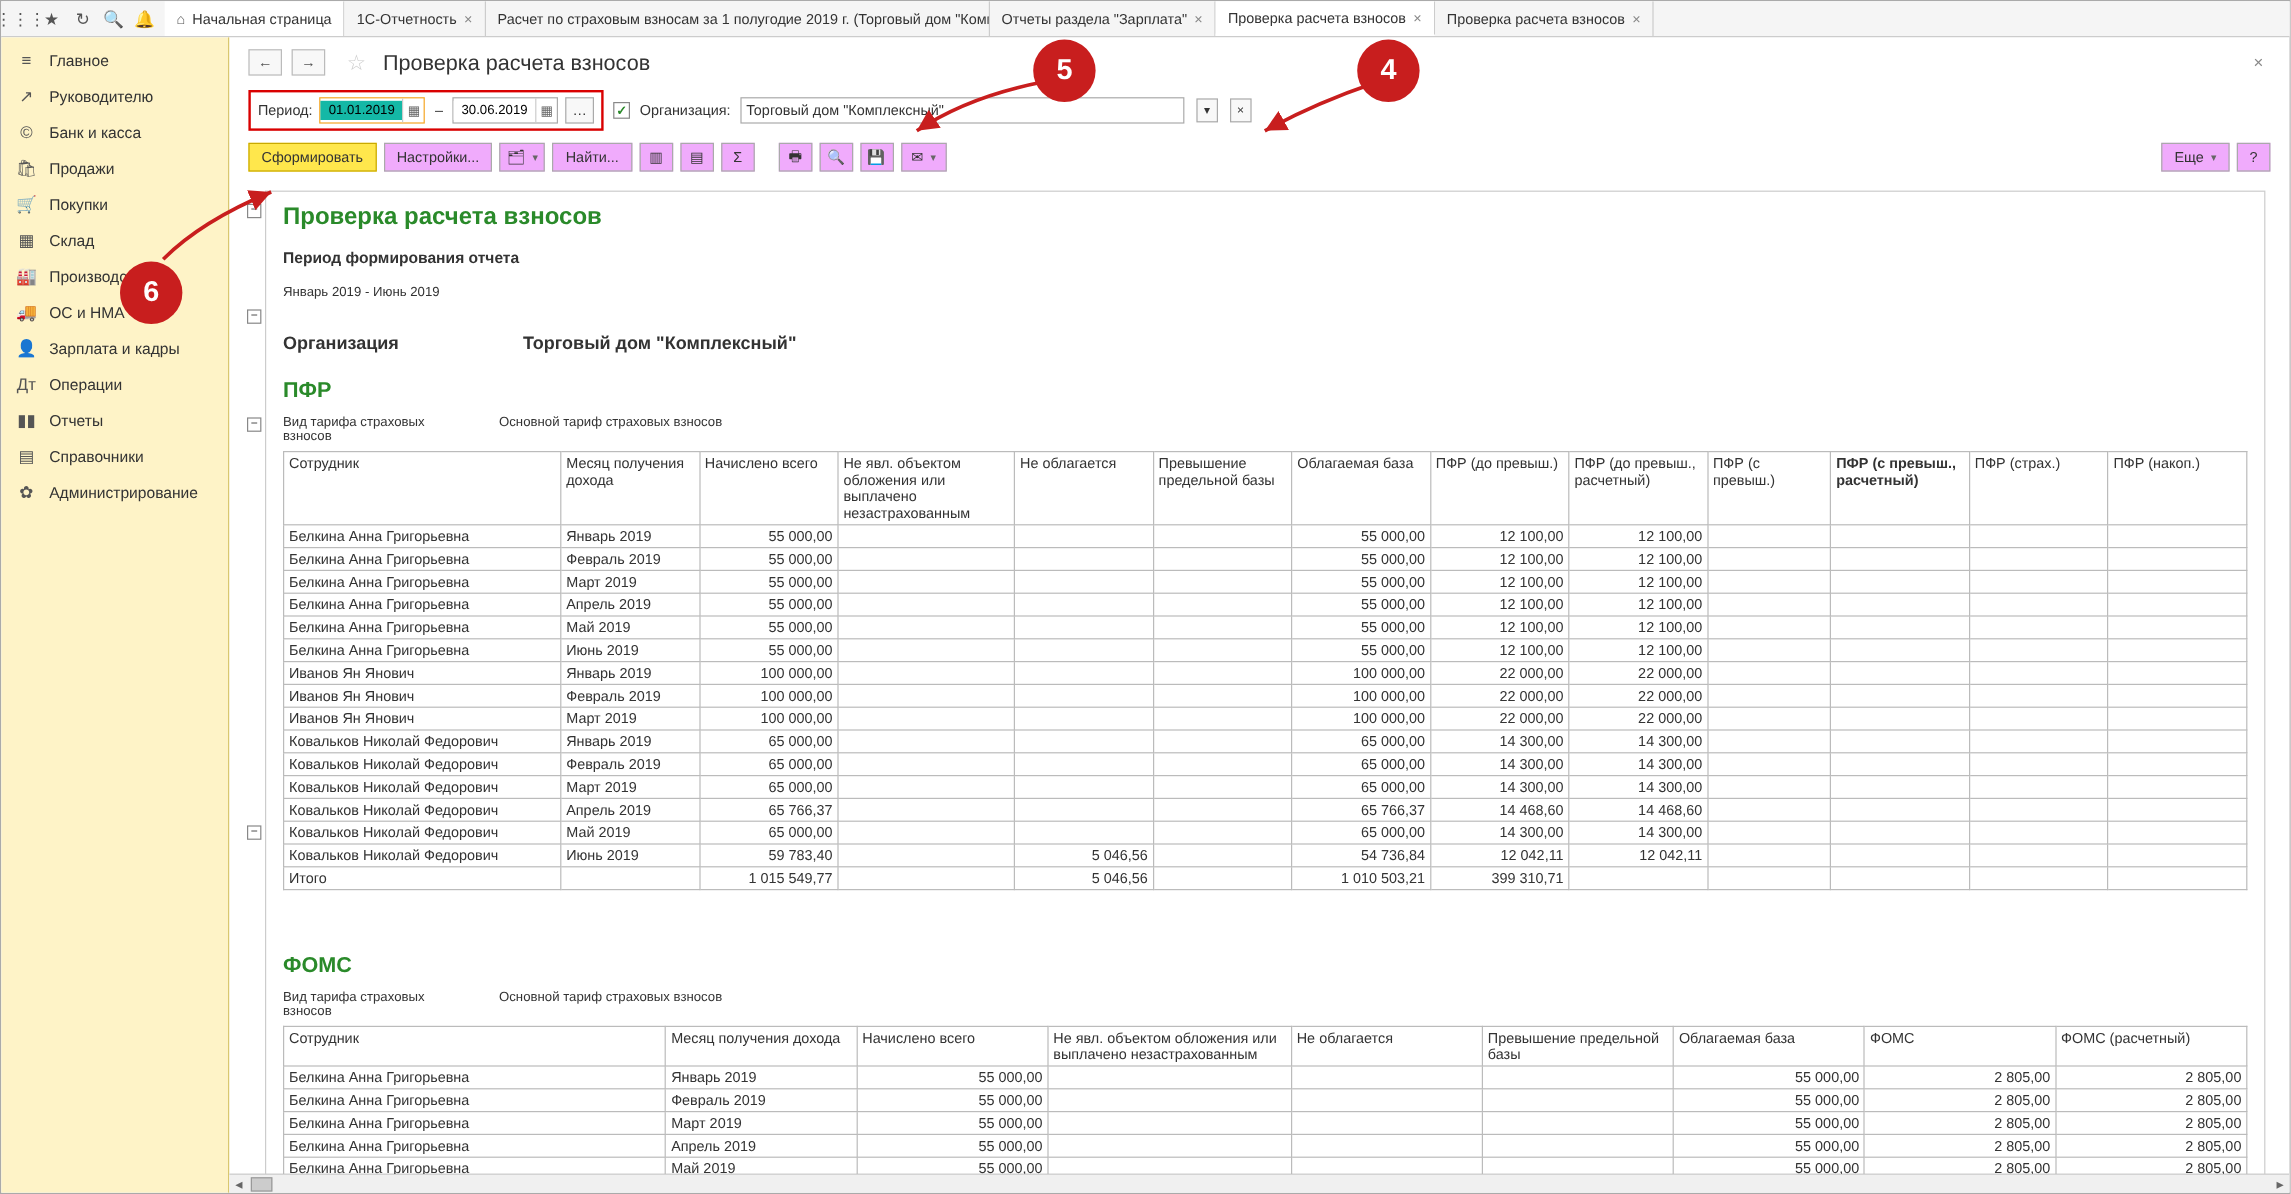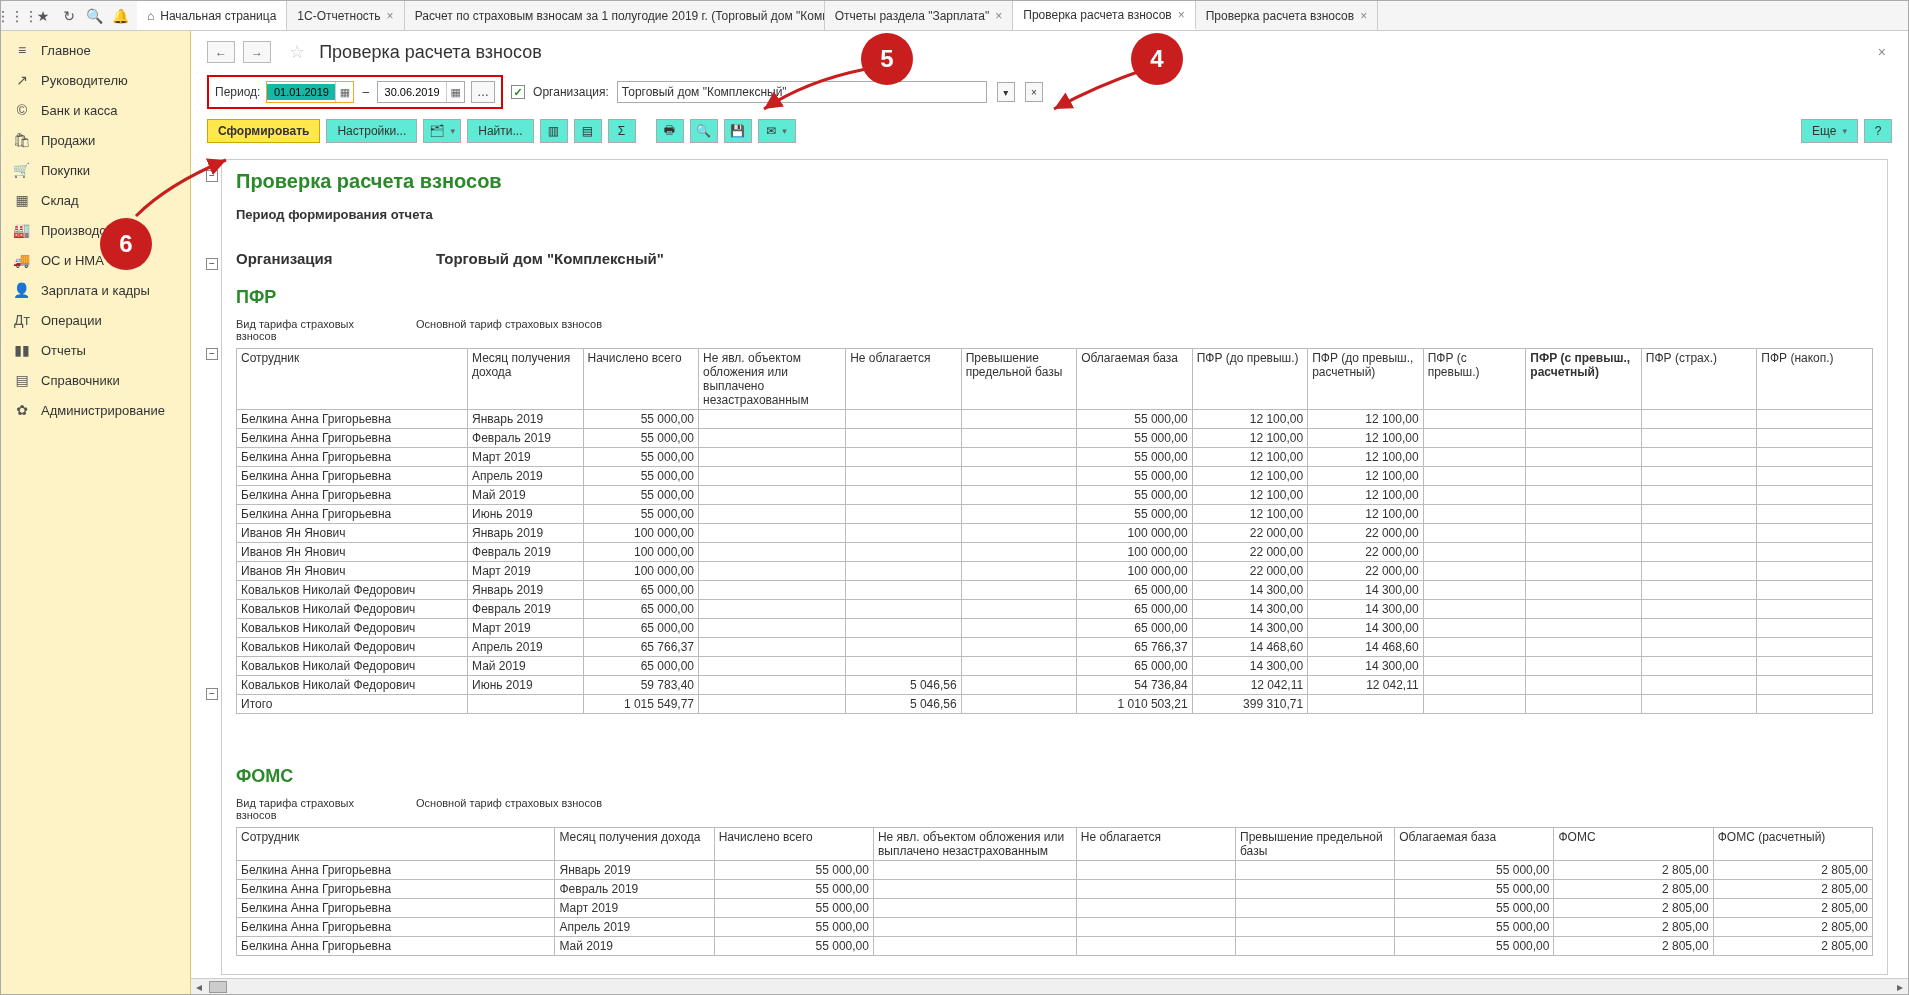--- a/index.html
+++ b/index.html
@@ -45,22 +45,22 @@
   .dots-btn { width:24px; height:22px; border:1px solid #aaa; background:#f8f8f8; display:flex; align-items:center; justify-content:center; cursor:pointer; }
   .chk { width:14px; height:14px; border:1px solid #888; display:inline-flex; align-items:center; justify-content:center; background:#fff; cursor:pointer; }
   .chk.checked::after { content:"✓"; color:#2a8a2a; font-size:11px; font-weight:bold; }
   .org-label { font-size:12px; }
   .org-select { flex:0 0 auto; width:370px; height:22px; border:1px solid #aaa; display:flex; align-items:center; padding:0 4px; background:#fff; }
   .org-select span { flex:1; }
   .sel-btn { width:18px; height:20px; border:1px solid #aaa; background:#f8f8f8; display:flex; align-items:center; justify-content:center; cursor:pointer; margin-left:2px; font-size:10px; }
   
   
   .toolbar-row { display:flex; align-items:center; gap:6px; padding: 2px 16px 8px 16px; }
-  .btn { height:24px; padding:0 10px; border:1px solid #aaa; background:#5eead4; cursor:pointer; display:flex; align-items:center; gap:4px; font-size:12px; }
-  .btn.primary { background:#ffe74c; border-color:#c9a900; font-weight:bold; }
+  .btn { height:24px; padding:0 10px; border:1px solid #aaa; background:#f0abfc; cursor:pointer; display:flex; align-items:center; gap:4px; font-size:12px; }
+  .btn.primary { background:#ffe74c; border-color:#c9a900; font-weight:normal; }
   .btn.icon { padding:0; width:28px; justify-content:center; }
   .btn.icon.dd { width:38px; }
   .btn .dd-arr { font-size:9px; color:#666; margin-left:2px; }
   .toolbar-spacer { flex:1; }
   
   
   .report-wrap { flex:1; overflow:auto; padding: 8px 0 8px 10px; position:relative; }
   .report { border:1px solid #ccc; margin-left: 20px; margin-right: 20px; padding: 10px 14px 18px 14px; min-width:1400px; position:relative; }
   .tree-toggle { position:absolute; left:-16px; width:12px; height:12px; border:1px solid #888; background:#fff; font-size:10px; line-height:10px; text-align:center; cursor:pointer; color:#333; }
   .rpt-title { color:#2a8a2a; font-size:20px; font-weight:bold; margin-bottom:14px; }
@@ -251,20 +251,21 @@
             <span class="dd-arr">▾</span>
           </div>
         <div class="btn icon">?</div>
       </div>
 
       <div class="report-wrap">
         <div class="report">
           <div class="tree-toggle" style="top:10px;">−</div>
           <div class="rpt-title">Проверка расчета взносов</div>
           <div class="rpt-sub">Период формирования отчета</div>
+          <div class="rpt-sub-small">Январь 2019 - Июнь 2019</div>
 
           <div class="tree-toggle" style="top:98px;">−</div>
           <div class="org-row">
             <div class="lab">Организация</div>
             <div class="val">Торговый дом "Комплексный"</div>
           </div>
 
           <div class="section-title">ПФР</div>
           <div class="tariff-row">
             <div class="lab">Вид тарифа страховых взносов</div>

